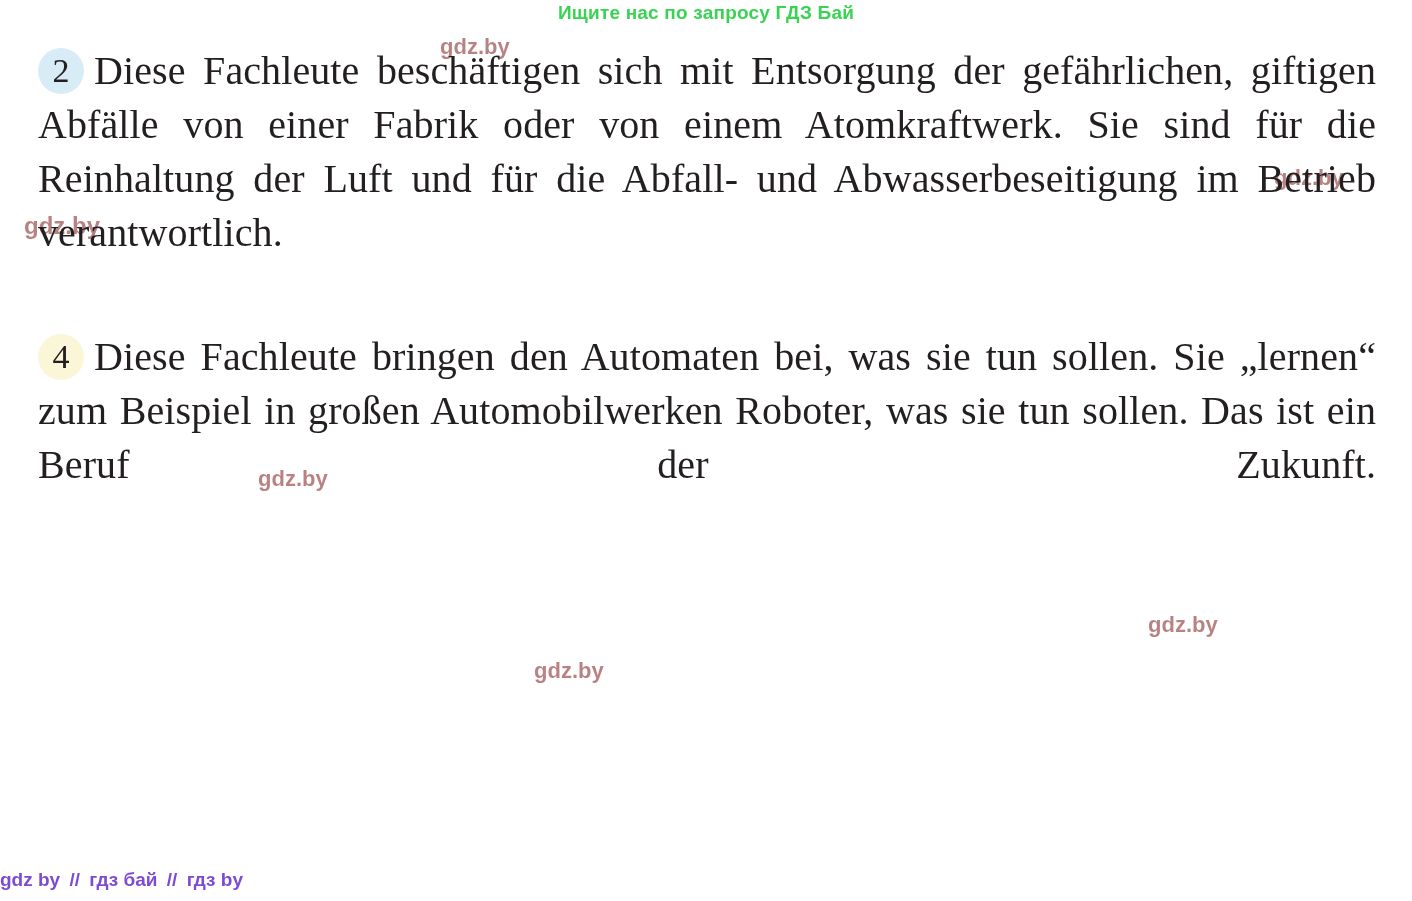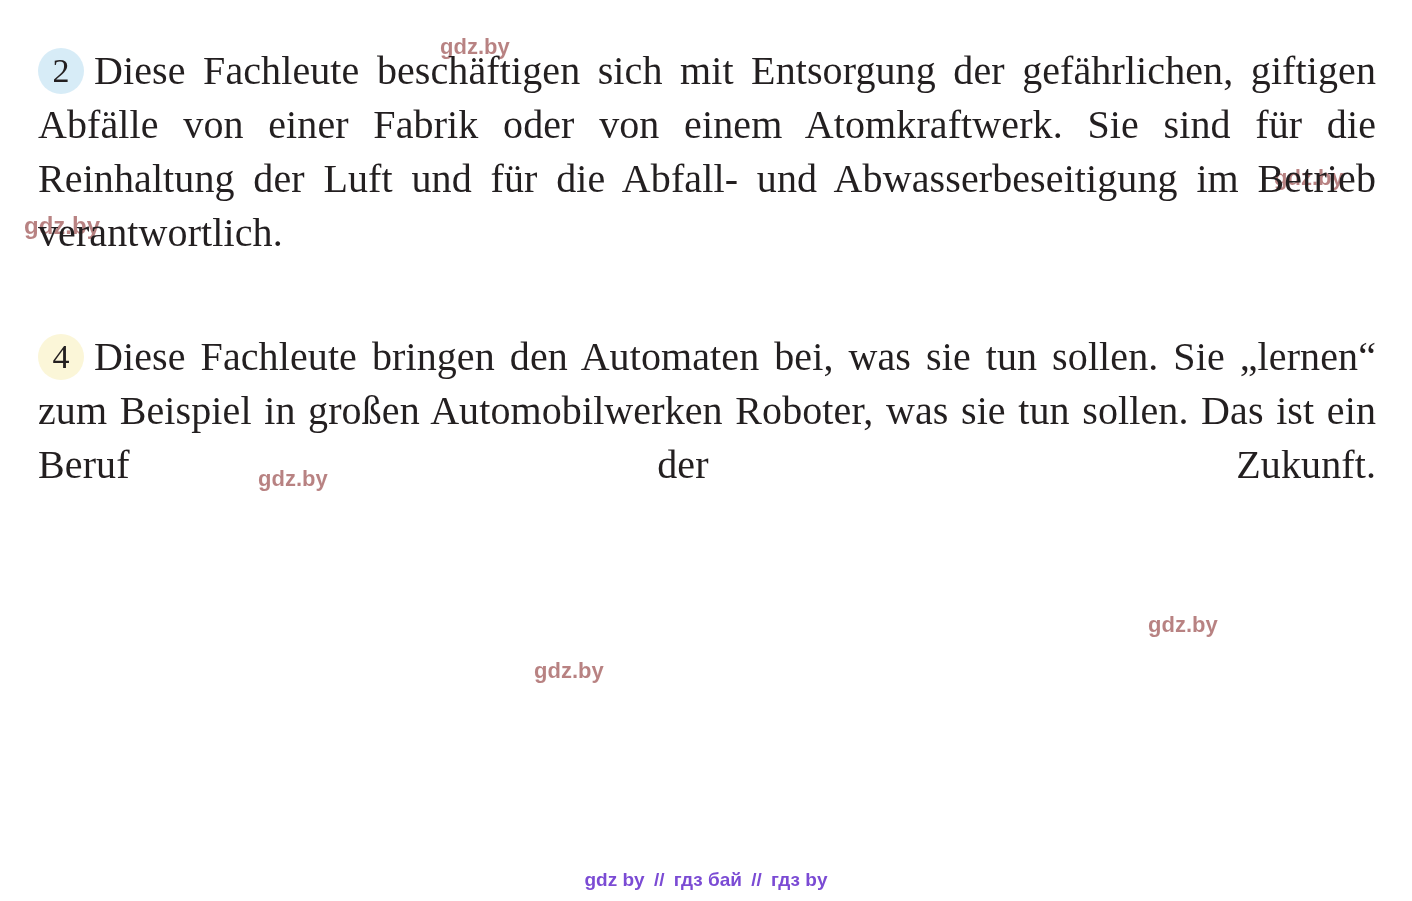--- a/index.html
+++ b/index.html
@@ -96,37 +96,38 @@
   .num.blue  { background: #d7ecf7; }
   .num.green { background: #e2efe0; }
   .num.yellow{ background: #fbf6d8; }
 
   
   .footer {
     position: absolute;
     left: 0;
     bottom: 10px;
     width: 100%;
-    text-align: center;
+    text-align: left;
     font-family: "Liberation Sans", sans-serif;
     font-size: 19px;
     font-weight: 700;
     color: #7b4bd4;
   }
   .footer .sep {
     color: #7b4bd4;
     font-weight: 700;
     padding: 0 4px;
   }
 </style>
 </head>
 <body>
 
 <div class="page">
 
+  <div class="promo">Ищите нас по запросу ГДЗ Бай</div>
 
   <span class="wm wm-1">gdz.by</span>
   <span class="wm wm-2">gdz.by</span>
   <span class="wm wm-3">gdz.by</span>
   <span class="wm wm-4">gdz.by</span>
   <span class="wm wm-5">gdz.by</span>
   <span class="wm wm-6">gdz.by</span>
 
   <div class="content">
 

